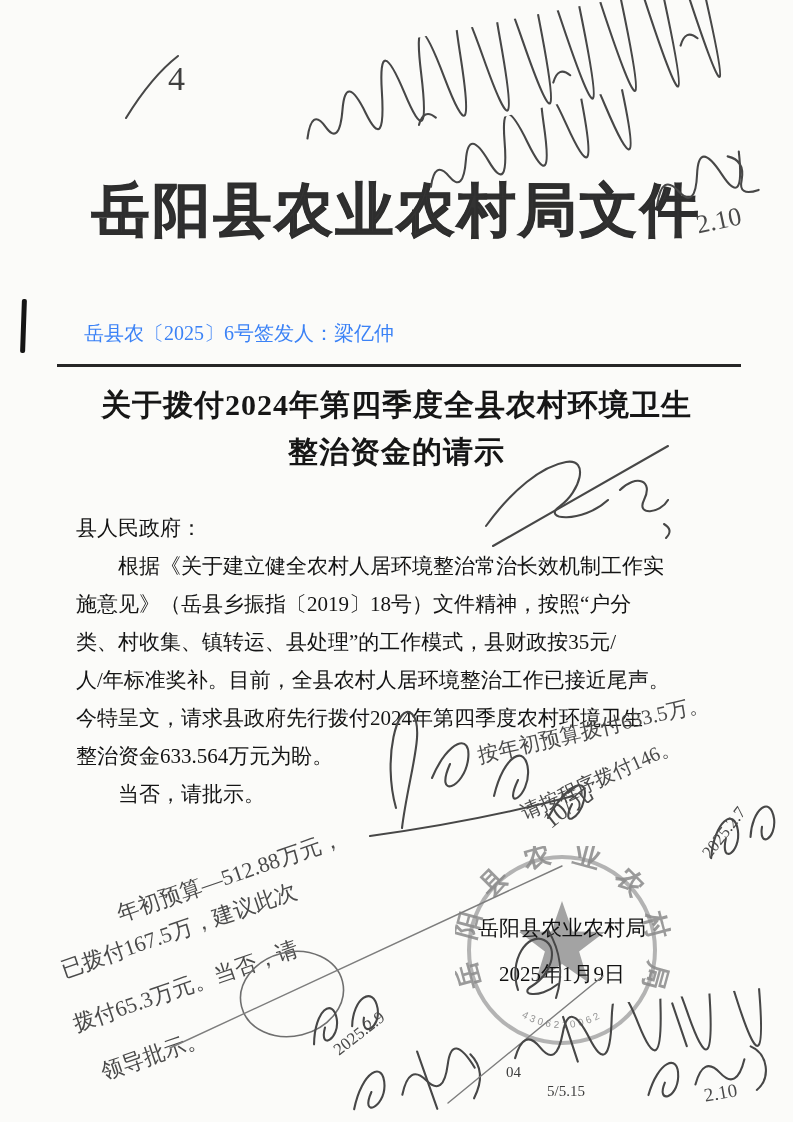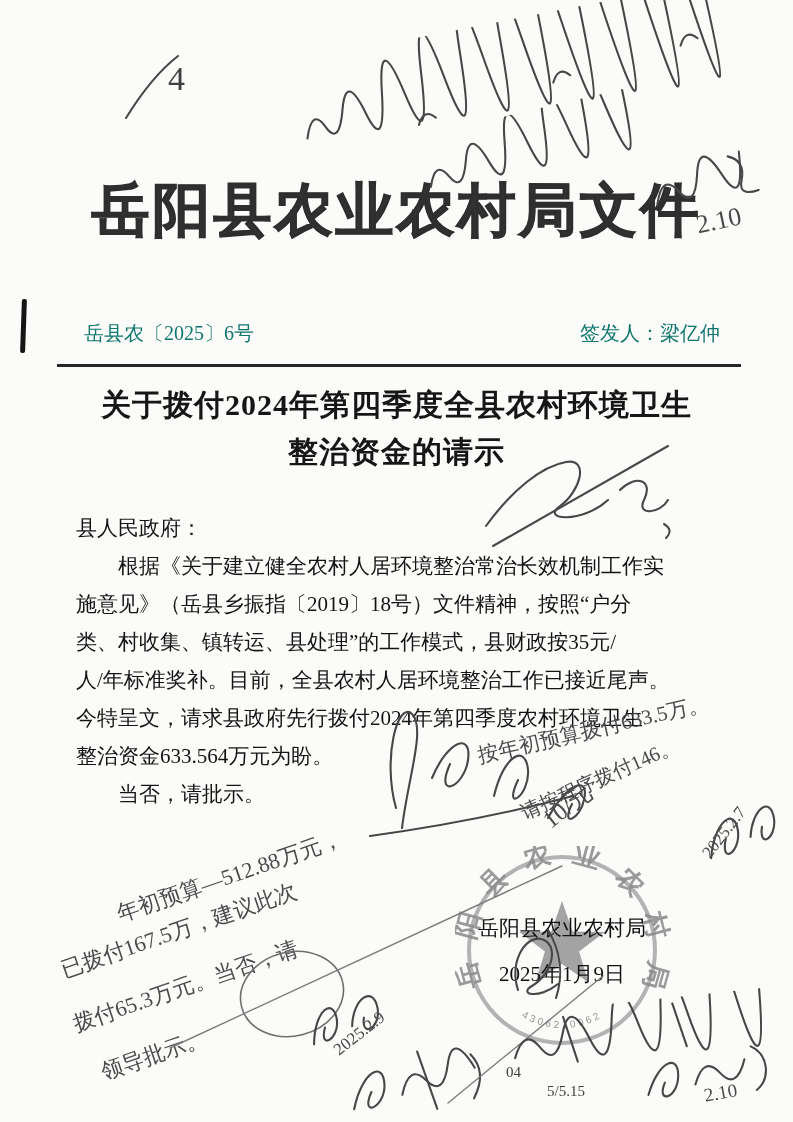--- a/index.html
+++ b/index.html
@@ -8,22 +8,22 @@
     background:#fbfbf9;overflow:hidden;
     font-family:"Liberation Serif",serif;color:#1f1f1f;
   }
   .abs{position:absolute;}
   
   .brand{
     width:100%;text-align:center;font-family:"Liberation Sans",sans-serif;
     font-weight:900;font-size:58px;letter-spacing:3px;color:#333;
     -webkit-text-stroke:1px #2e2e2e;
   }
-  .docnum-row{left:84px;top:320px;width:636px;display:flex;justify-content:space-between;
-    font-size:20px;color:#0f766e;}
+  .docnum-row{left:84px;top:320px;width:636px;display:flex;justify-content:flex-start;
+    font-size:20px;color:#3b82f6;}
   .rule{left:57px;top:364px;width:684px;height:3px;background:#262626;}
   .req-title{width:100%;text-align:center;font-weight:bold;font-size:30px;color:#161616;letter-spacing:1px;}
   .body-line{left:76px;width:648px;font-size:21px;white-space:nowrap;color:#141414;}
   .indent{text-indent:2em;}
   .attach{left:128px;top:845px;font-size:20px;color:#151515;white-space:nowrap;}
   .signoff{left:428px;top:905px;width:268px;text-align:center;font-size:21px;line-height:46px;color:#111;z-index:3;}
   
   .hw{font-family:"Liberation Serif",serif;color:#4a4a4a;white-space:nowrap;z-index:4;}
   .squig{z-index:4;}
   .squig svg path, .squig svg line{stroke:#474747;fill:none;stroke-width:2.1;stroke-linecap:round;stroke-linejoin:round;}

